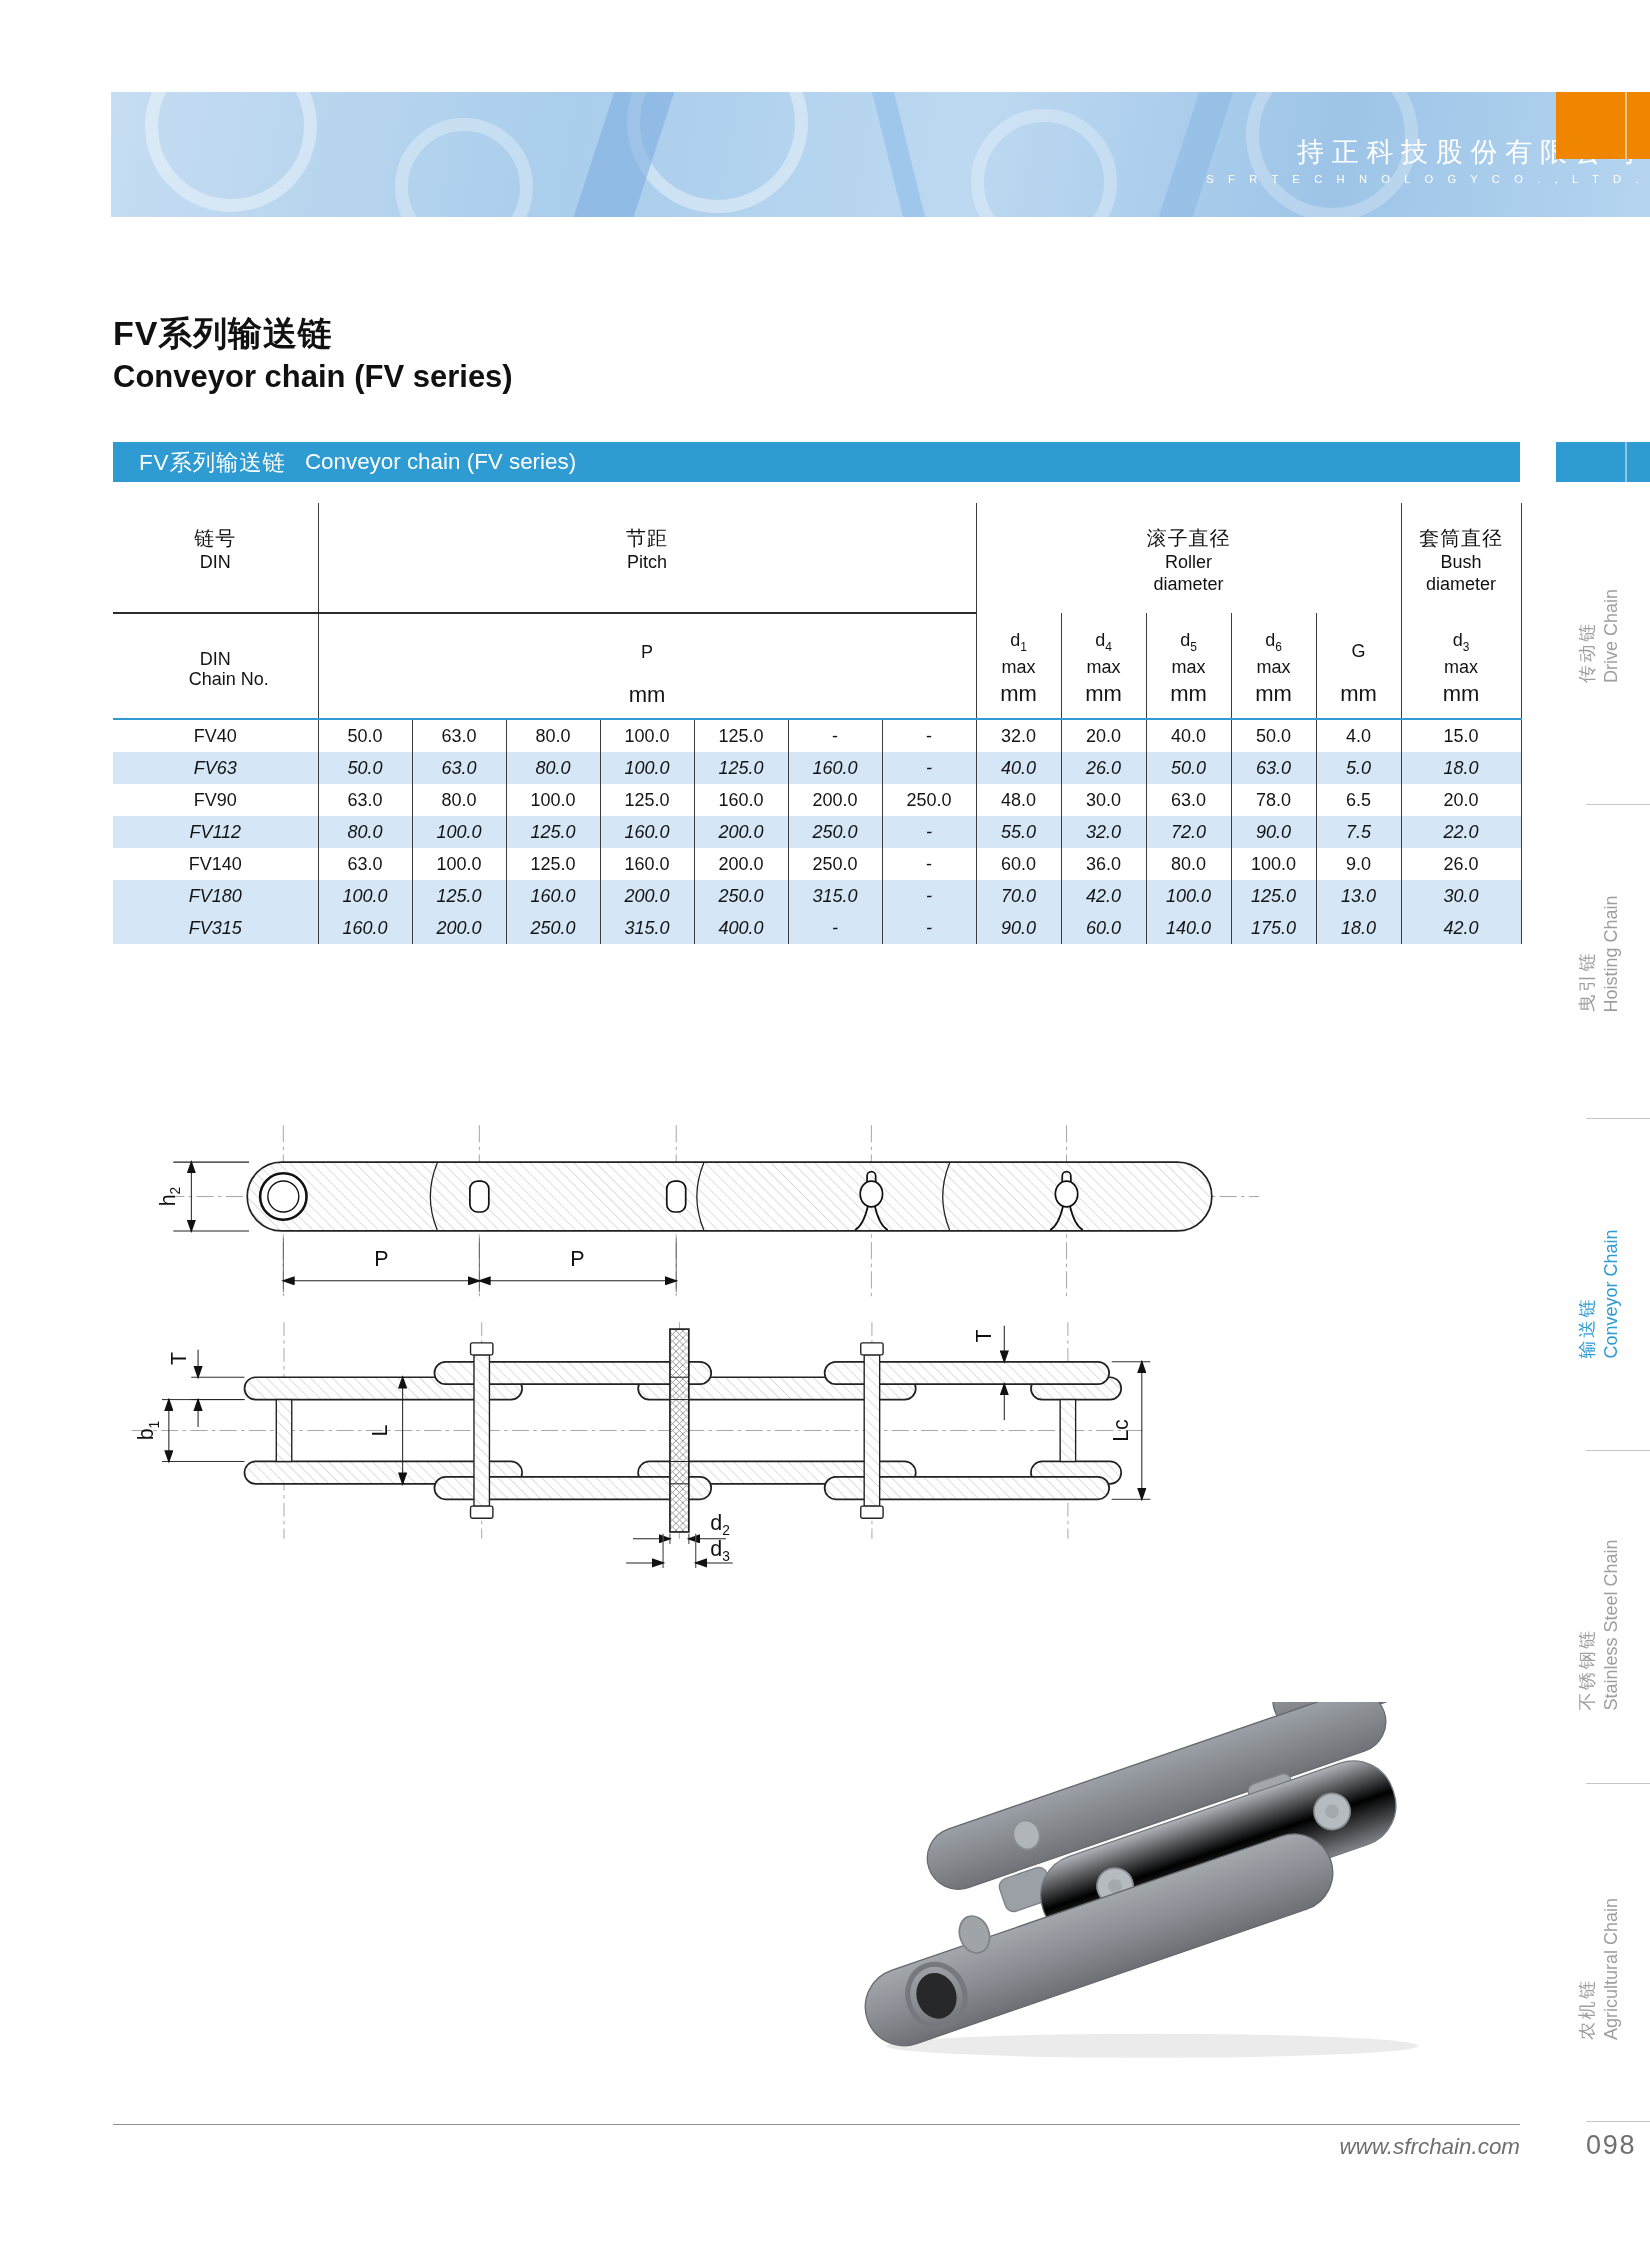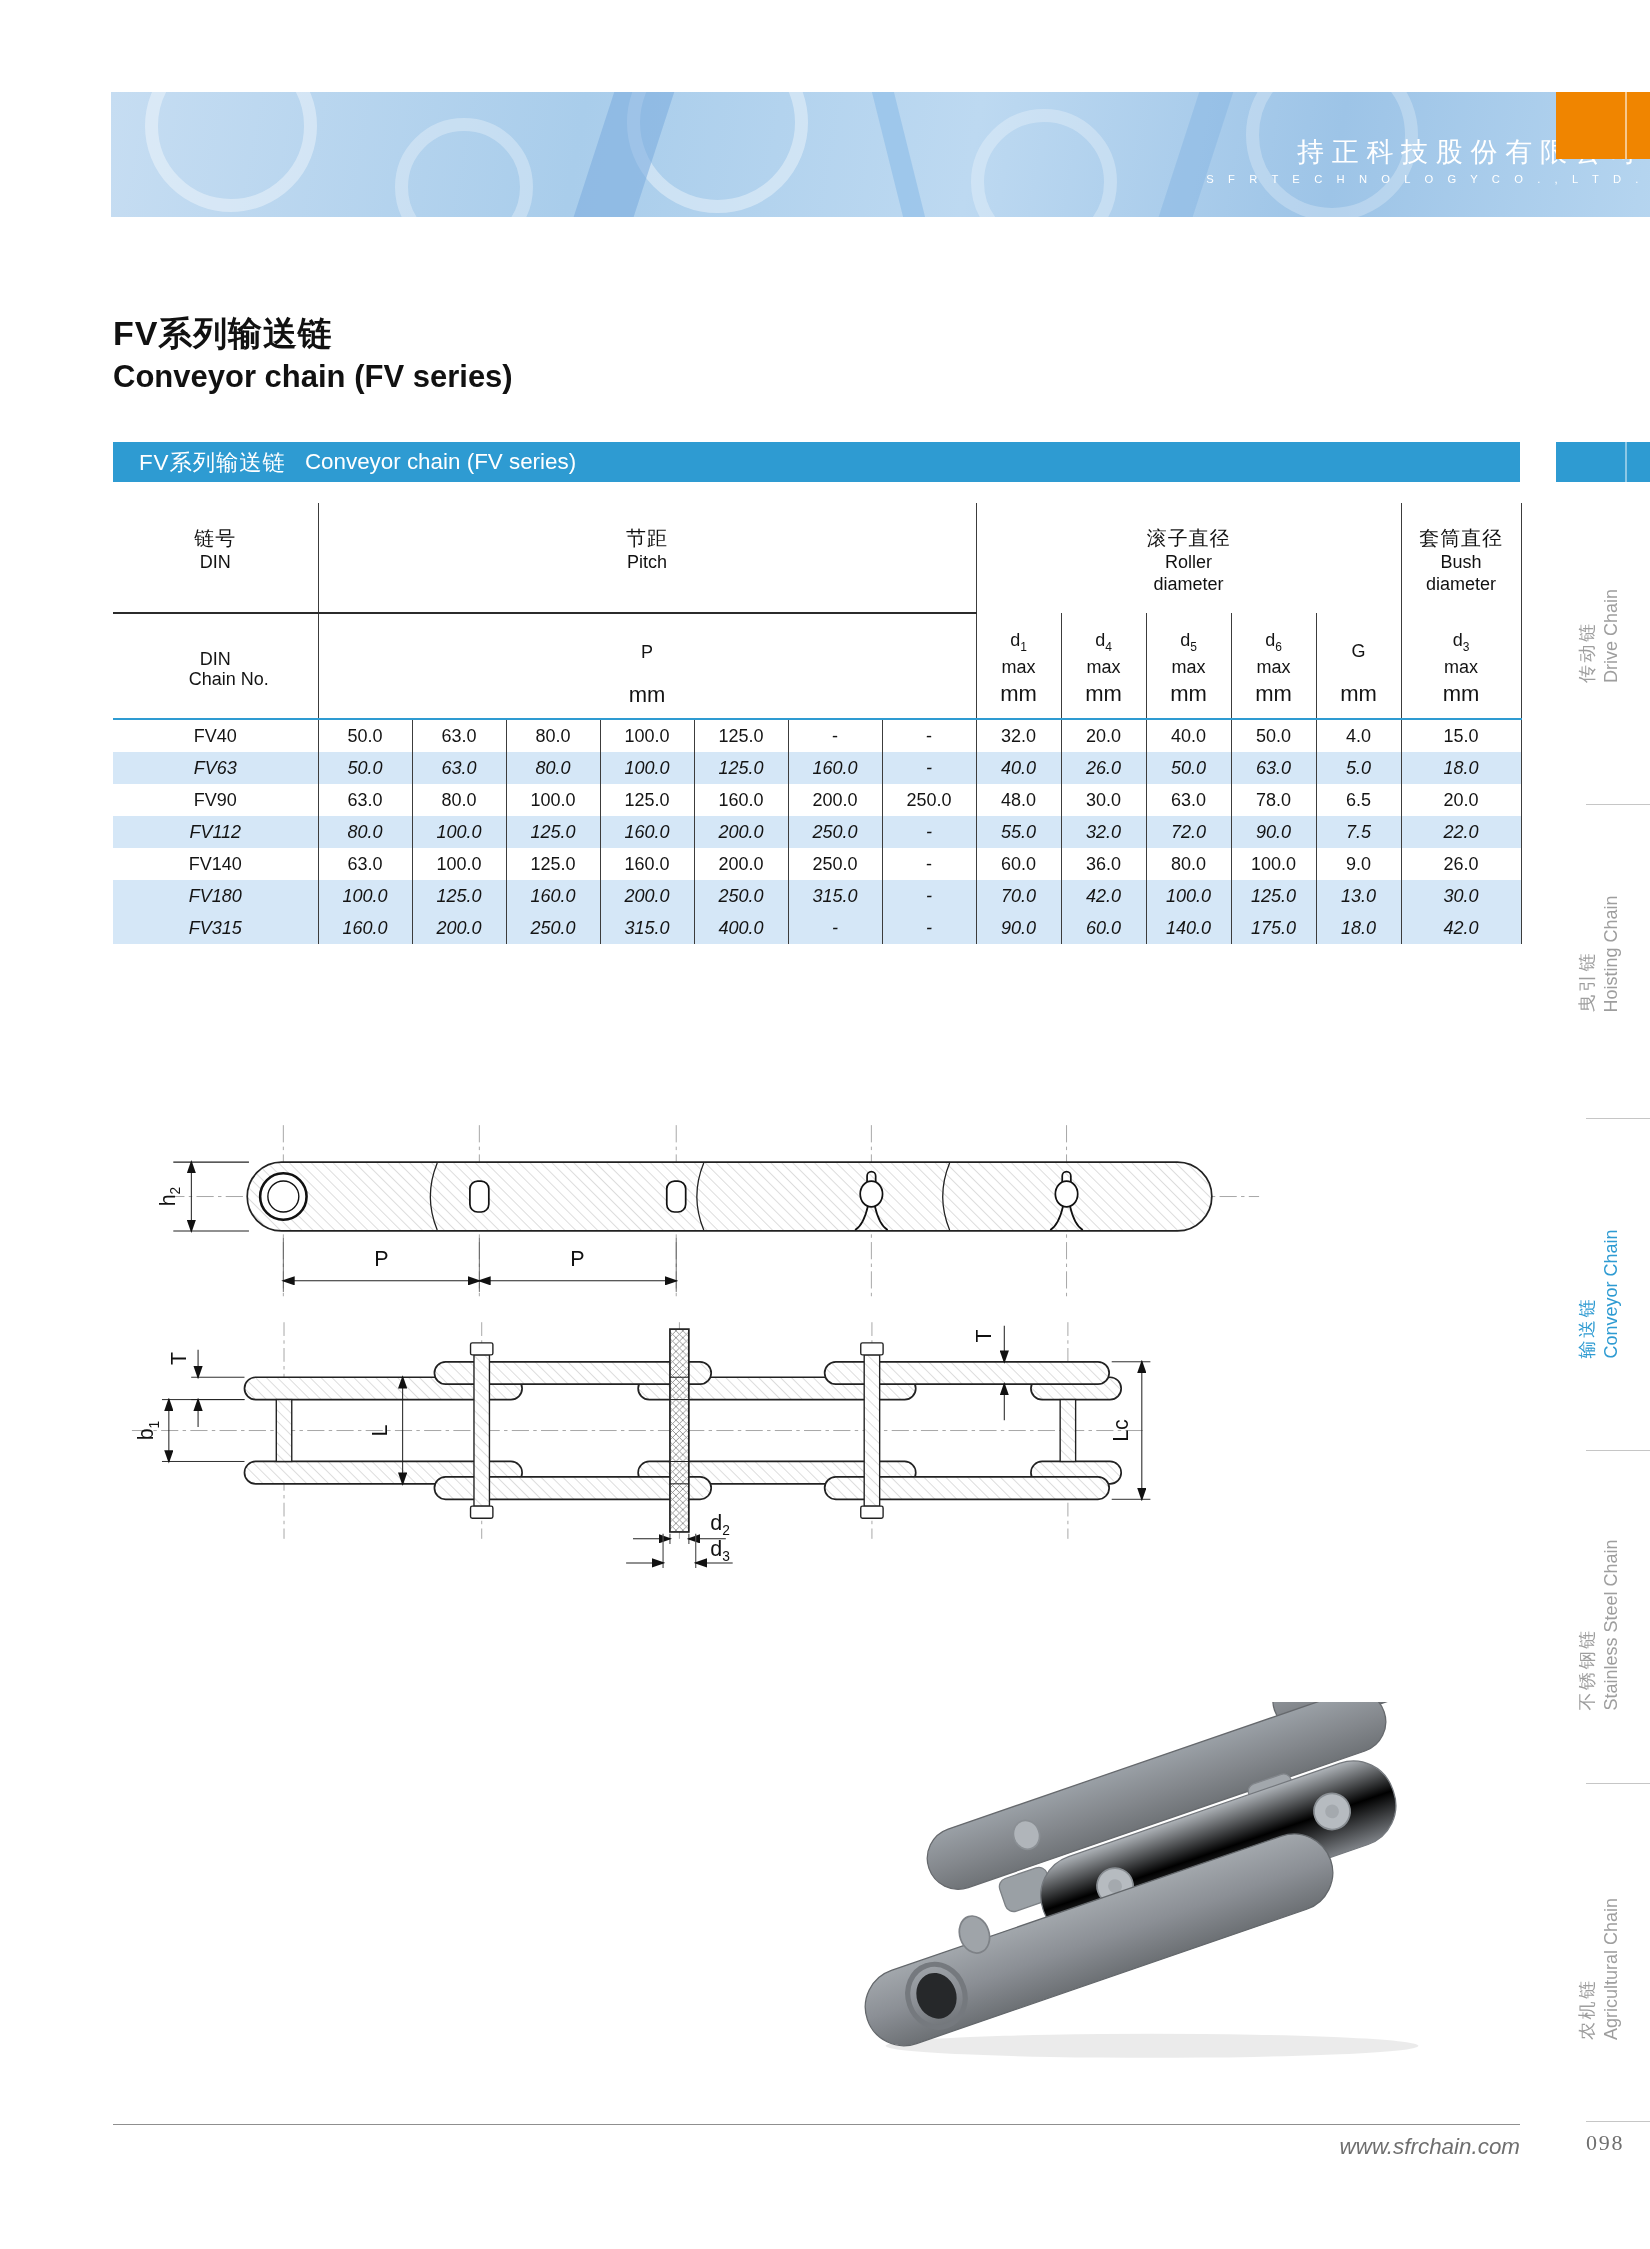--- a/index.html
+++ b/index.html
@@ -68,21 +68,21 @@
   .sb-item .rot .cn{letter-spacing:2.6px;display:block;}
   .sb-item .rot .en{display:block;}
   .sb-item.active .rot{color:#2e9bd2;}
   .item-0{top:507px;} .item-1{top:825px;} .item-2{top:1165px;} .item-3{top:1496px;} .item-4{top:1840px;}
   .sb-div{position:absolute;left:1586px;width:64px;border-top:0.9px solid #c6c6c6;height:0;}
   .div-0{top:804px;} .div-1{top:1118px;} .div-2{top:1450px;} .div-3{top:1783px;} .div-4{top:2121px;}
 
   
   .footer-line{position:absolute;left:113px;top:2124px;width:1407px;border-top:1.7px solid #8f8f8f;height:0;}
   .website{position:absolute;left:113px;top:2134px;width:1407px;text-align:right;font-size:22.4px;color:#6f6f6f;font-style:italic;}
-  .page-num{position:absolute;left:1586px;top:2130px;font-size:22px;color:#6f6f6f;letter-spacing:1.7px;font-family:Liberation Serif, serif;}
+  .page-num{position:absolute;left:1586px;top:2130px;font-size:27px;color:#6f6f6f;letter-spacing:1.7px;}
 </style>
 </head>
 <body>
 
 <div class="page">
 
   <div class="banner">
     <div class="ring" style="left:34px;top:-52px;width:146px;height:146px;"></div>
     <div class="ring" style="left:284px;top:26px;width:112px;height:112px;border-color:rgba(255,255,255,.3);"></div>
     <div class="ring" style="left:516px;top:-60px;width:155px;height:155px;"></div>

